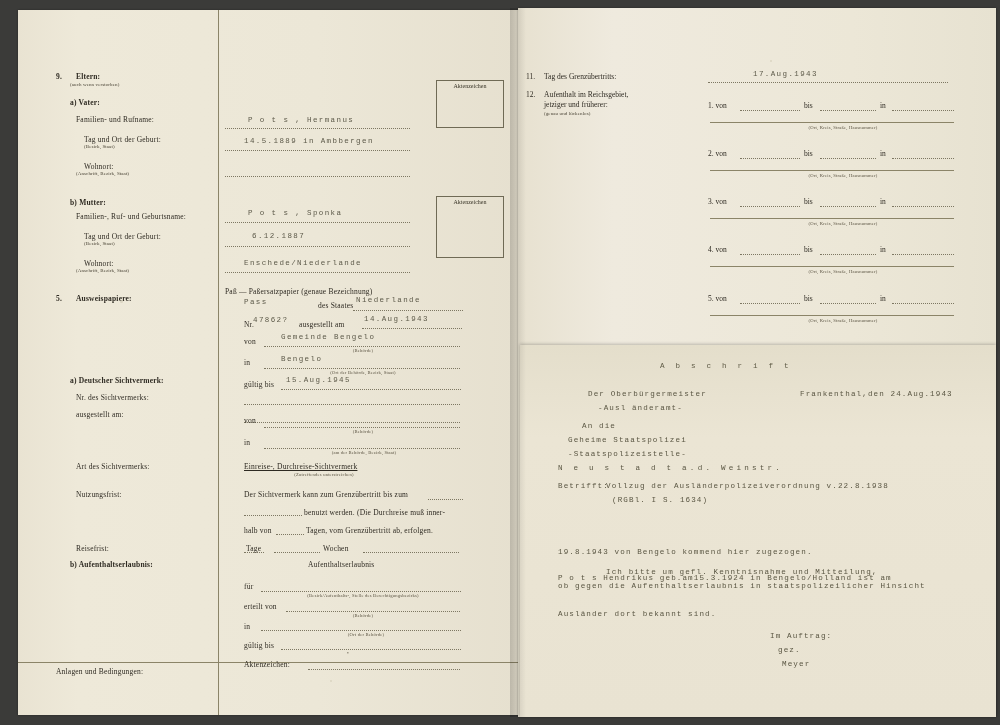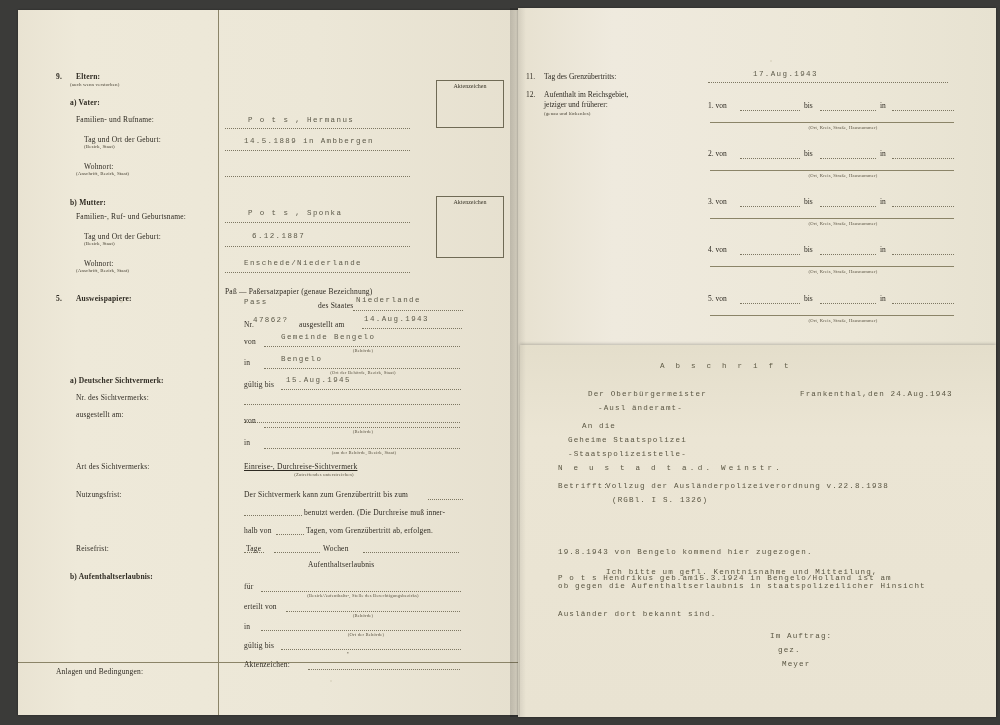--- a/index.html
+++ b/index.html
@@ -216,21 +216,21 @@
     <div class="dotline" style="left:258px;top:524px;width:28px;"></div>
     <div class="lbl" style="left:288px;top:516px;">Tagen, vom Grenzübertritt ab, erfolgen.</div>
 
     <div class="lbl" style="left:58px;top:534px;">Reisefrist:</div>
     <div class="dotline" style="left:226px;top:542px;width:20px;"></div>
     <div class="lbl" style="left:228px;top:534px;">Tage</div>
     <div class="dotline" style="left:256px;top:542px;width:46px;"></div>
     <div class="lbl" style="left:305px;top:534px;">Wochen</div>
     <div class="dotline" style="left:345px;top:542px;width:96px;"></div>
 
-    <div class="lbl b" style="left:52px;top:550px;margin-top:12px;">b) Aufenthaltserlaubnis:</div>
+    <div class="lbl b" style="left:52px;top:550px;">b) Aufenthaltserlaubnis:</div>
     <div class="lbl" style="left:290px;top:550px;">Aufenthaltserlaubnis</div>
 
     <div class="lbl" style="left:226px;top:572px;">für</div>
     <div class="dotline" style="left:243px;top:581px;width:200px;"></div>
     <div class="tinyc" style="left:275px;top:583px;width:140px;">(Bezirk/Aufenthalts-, Stelle des Berechtigungsbezirks)</div>
 
     <div class="lbl" style="left:226px;top:592px;">erteilt von</div>
     <div class="dotline" style="left:268px;top:601px;width:174px;"></div>
     <div class="tinyc" style="left:300px;top:603px;width:90px;">(Behörde)</div>
 
@@ -314,21 +314,21 @@
     <div class="ltr" style="left:78px;top:58px;">-Ausl änderamt-</div>
     <div class="ltr" style="left:280px;top:44px;">Frankenthal,den 24.Aug.1943</div>
 
     <div class="ltr" style="left:62px;top:76px;">An die</div>
     <div class="ltr" style="left:48px;top:90px;">Geheime Staatspolizei</div>
     <div class="ltr" style="left:48px;top:104px;">-Staatspolizeistelle-</div>
     <div class="ltr sp" style="left:38px;top:118px;">N e u s t a d t a.d. Weinstr.</div>
 
     <div class="ltr" style="left:38px;top:136px;">Betrifft:</div>
     <div class="ltr" style="left:86px;top:136px;">Vollzug der Ausländerpolizeiverordnung v.22.8.1938</div>
-    <div class="ltr" style="left:92px;top:150px;">(RGBl. I S. 1326)</div>
+    <div class="ltr" style="left:92px;top:150px;">(RGBl. I S. 1634)</div>
 
     <div class="ltr" style="left:38px;top:188px;margin-top:40px;">P o t s Hendrikus geb.am15.3.1924 in Bengelo/Holland ist am</div>
     <div class="ltr" style="left:38px;top:202px;">19.8.1943 von Bengelo kommend hier zugezogen.</div>
 
     <div class="ltr" style="left:38px;top:236px;">ob gegen die Aufenthaltserlaubnis in staatspolizeilicher Hinsicht</div>
     <div class="ltr" style="left:86px;top:222px;">Ich bitte um gefl. Kenntnisnahme und Mitteilung,</div>
     <div class="ltr" style="left:38px;top:264px;">Ausländer dort bekannt sind.</div>
 
     <div class="ltr" style="left:250px;top:286px;">Im Auftrag:</div>
     <div class="ltr" style="left:258px;top:300px;">gez.</div>

